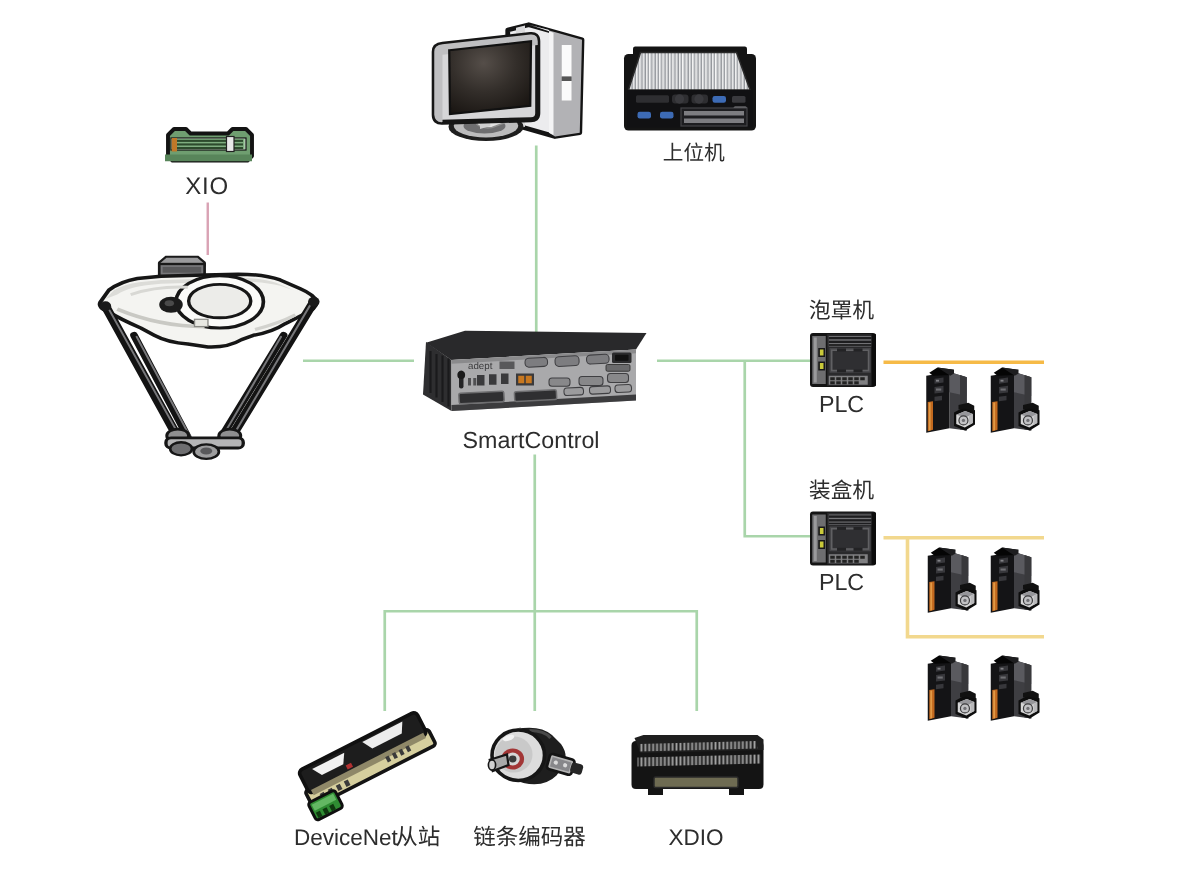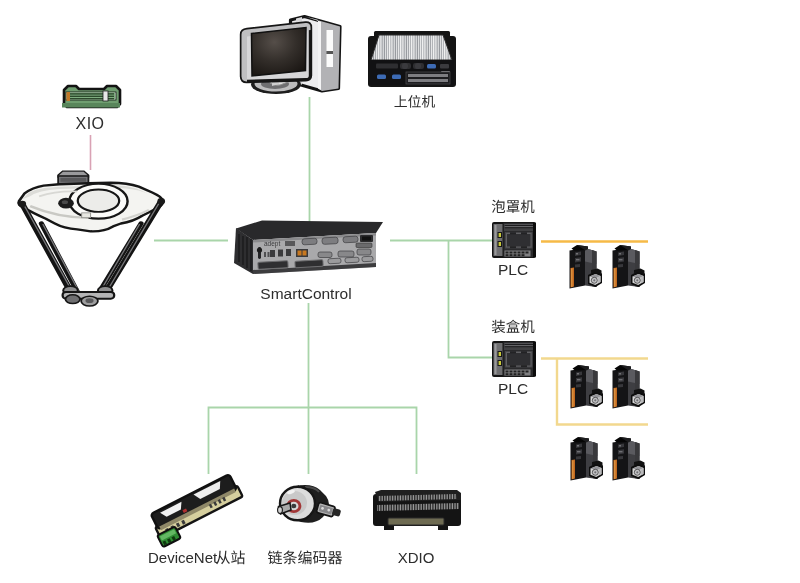--- a/index.html
+++ b/index.html
@@ -1,15 +1,15 @@
 <!DOCTYPE html>
 <html><head><meta charset="utf-8">
 <style>
   html,body{margin:0;padding:0;background:#ffffff;}
-  #c{position:relative;width:648px;height:583px;overflow:hidden;}
+  #c{position:relative;width:648px;height:583px;overflow:hidden;margin-left:48px;}
 </style></head>
 <body>
 <div id="c">
 <svg width="800" height="583" viewBox="0 0 800 583">
 <defs>
 
 <g id="drv">
 
   <polygon points="19,4 30.5,7.5 30.5,43 19,41.5" fill="#3e3e42"></polygon>
   <polygon points="19,4 30.5,7.5 30.5,20 19,17.5" fill="#5a5a5f"></polygon>

